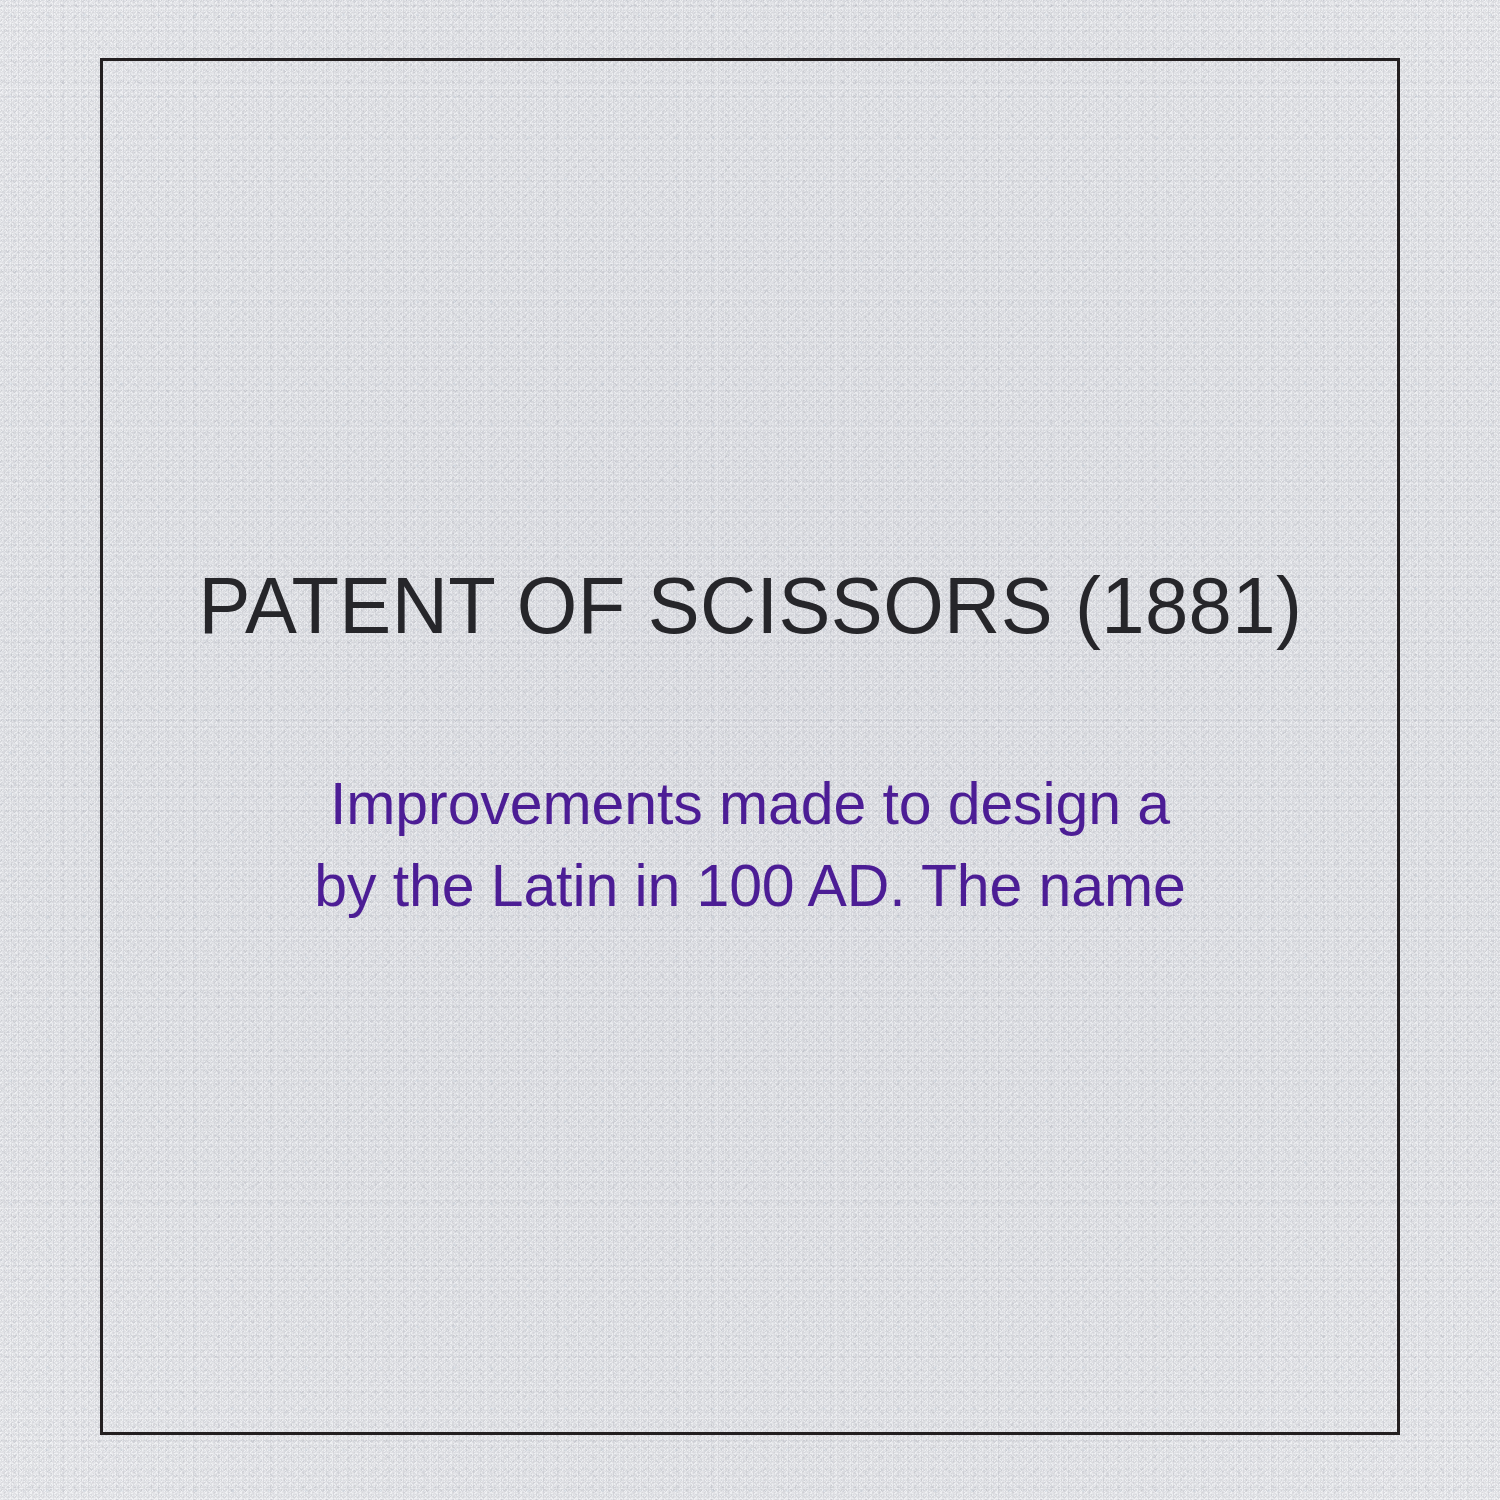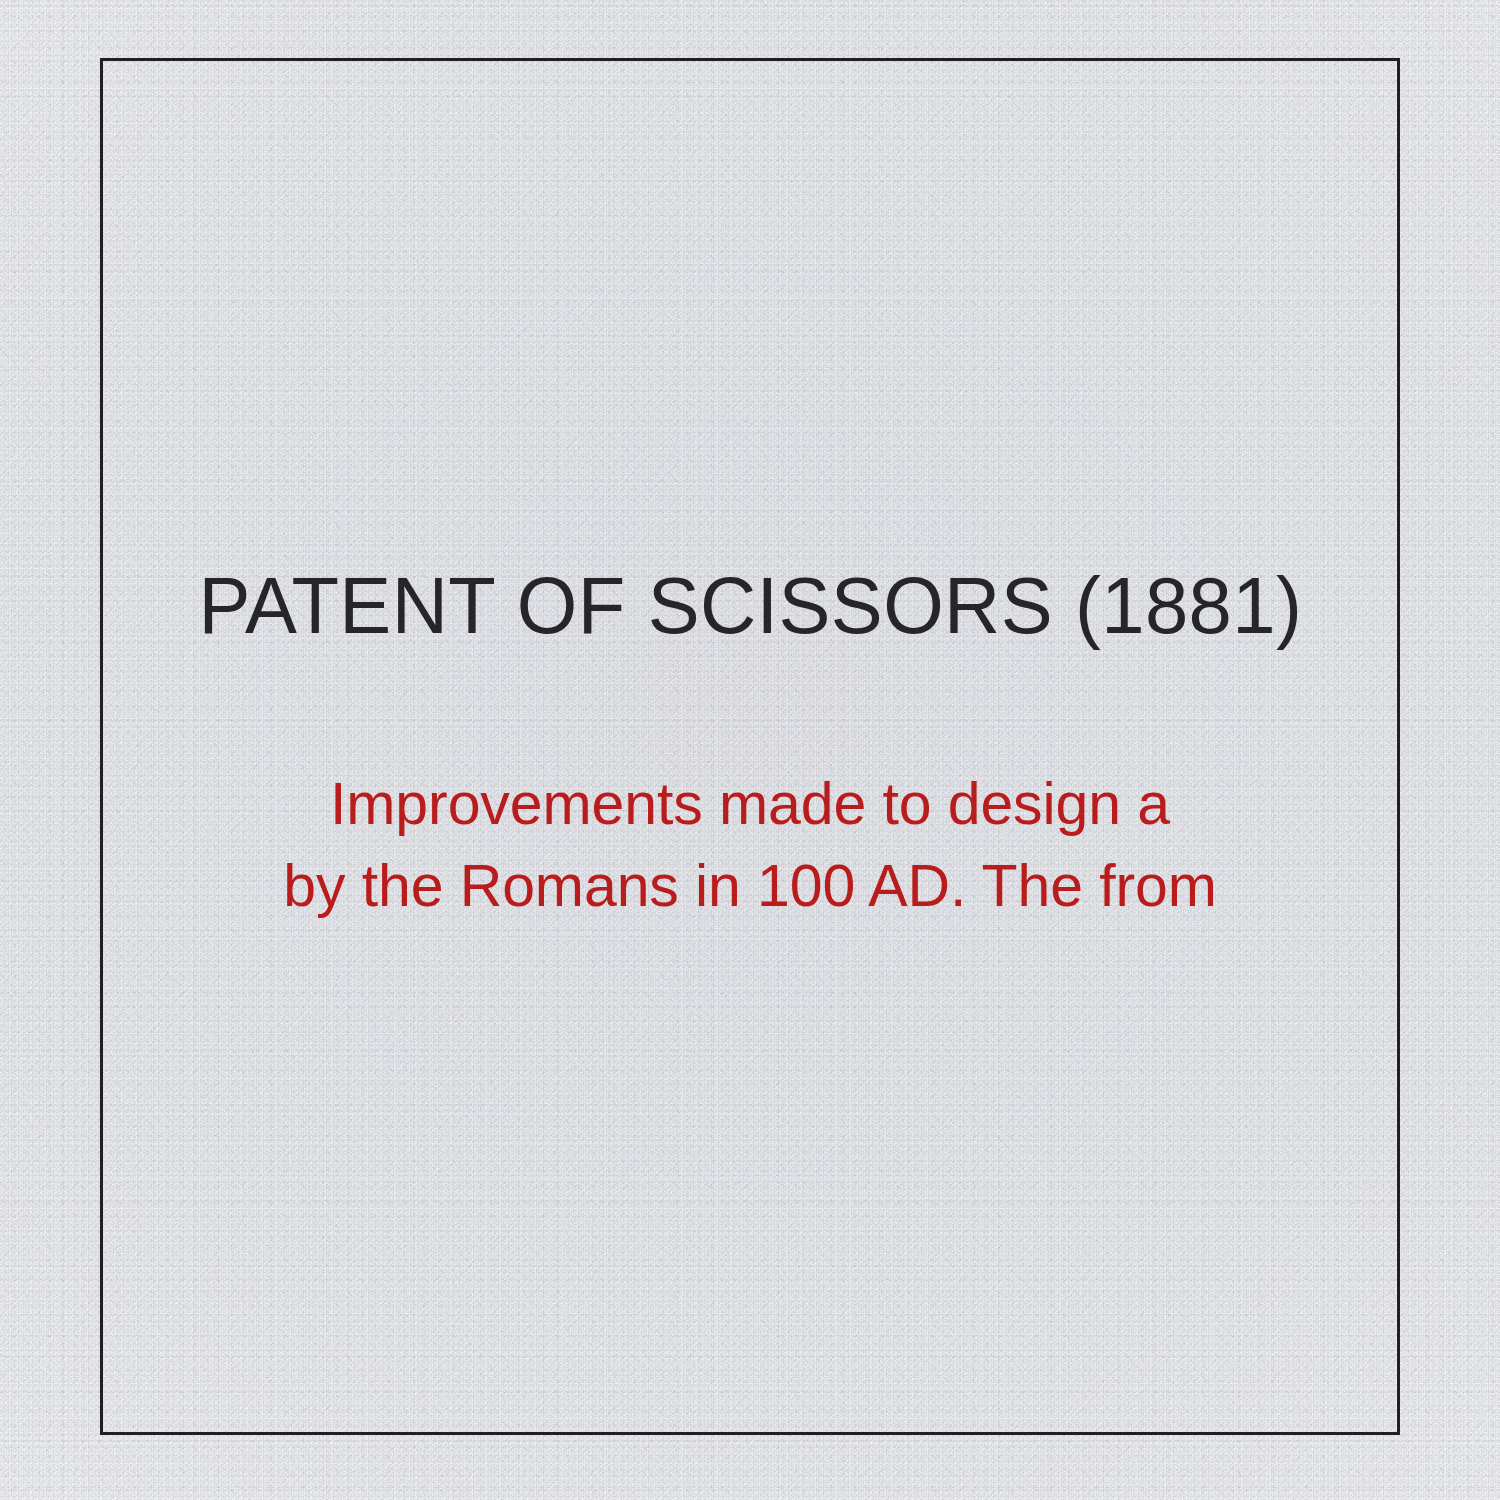--- a/index.html
+++ b/index.html
@@ -123,21 +123,21 @@
     transform: scaleX(0.985);
   }
 
   .body-copy {
     margin: 0;
     margin-top: 118px;
     font-size: 59px;
     line-height: 82px;
     font-weight: 300;
     letter-spacing: -0.1px;
-    color: #b91c1c;
+    color: #4c1d95;
     text-align: center;
     max-width: 1110px;
   }
 
   .body-copy .ln {
     display: block;
     white-space: nowrap;
   }
 </style>
 </head>
@@ -151,17 +151,17 @@
   <div class="paper-flecks"></div>
 
   <div class="frame"></div>
 
   <div class="content">
 
     <h1 class="title">PATENT OF SCISSORS (1881)</h1>
 
     <p class="body-copy">
       <span class="ln">Improvements made to design a</span>
-      <span class="ln">by the Romans in 100 AD. The from</span>
+      <span class="ln">by the Latin in 100 AD. The name</span>
     </p>
 
   </div>
 </div>
 
 </body></html>

